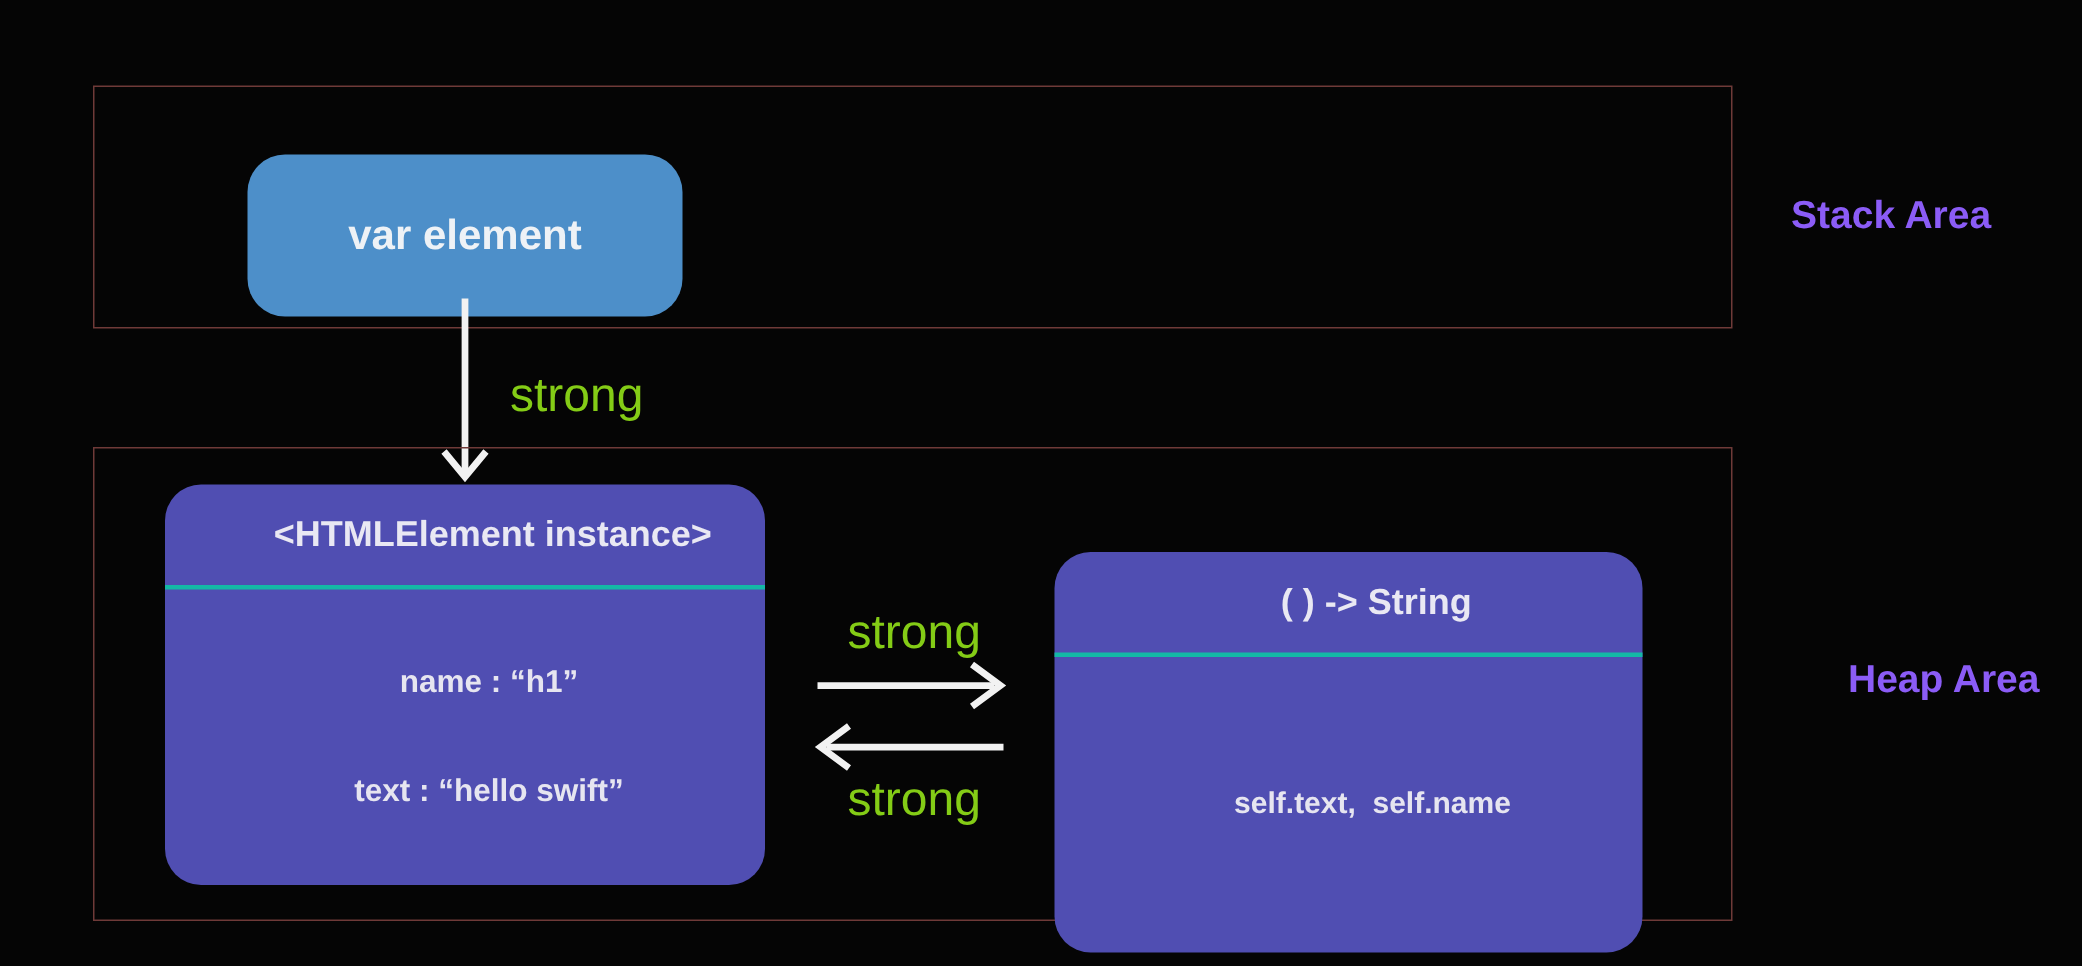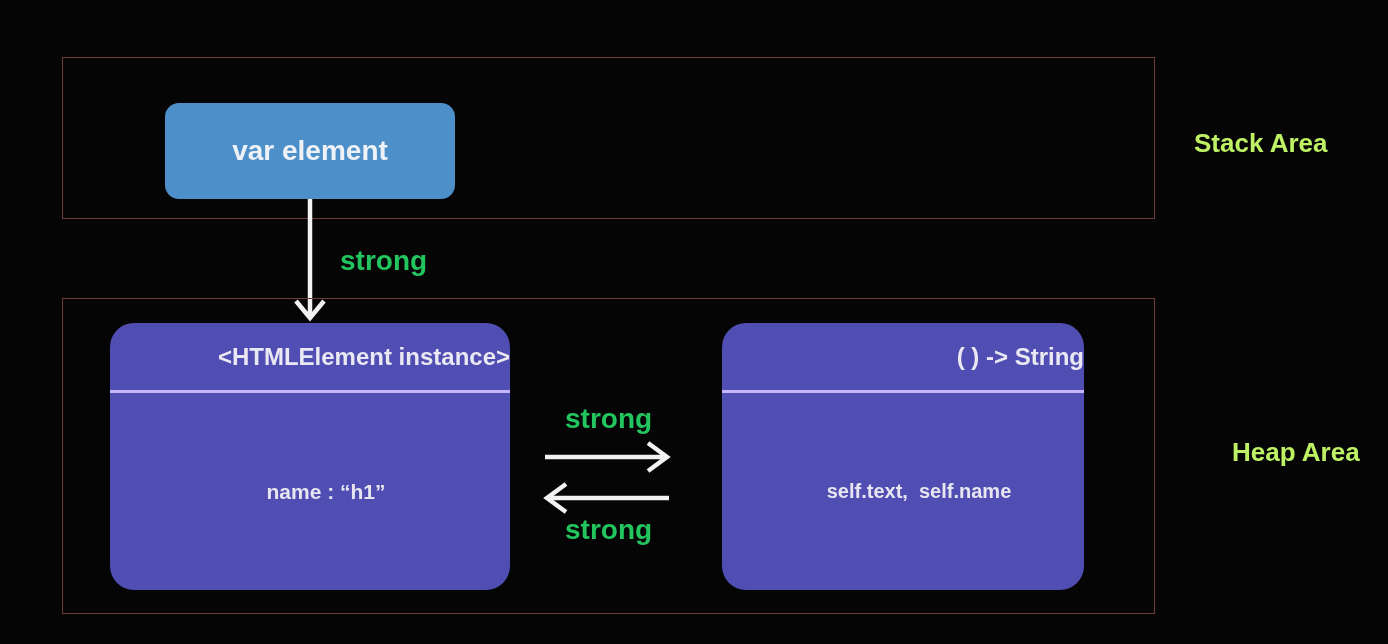--- a/index.html
+++ b/index.html
@@ -18,33 +18,33 @@
 
   
   .area-rect {
     position: absolute;
     border: 1.5px solid #6f3a38;
     box-sizing: border-box;
     background: transparent;
   }
   .area-label {
     position: absolute;
-    color: #bef264;
+    color: #8b5cf6;
     font-size: 26px;
     font-weight: 700;
     white-space: nowrap;
   }
 
   
   .var-box {
     position: absolute;
     left: 165px; top: 103px;
-    width: 290px; height: 96px;
+    width: 290px; height: 108px;
     background: #4d8fc9;
-    border-radius: 14px;
+    border-radius: 25px;
     display: flex;
     align-items: center;
     justify-content: center;
   }
   .var-box .node-title {
     color: #eef2f6;
     font-size: 28px;
     font-weight: 700;
   }
 
@@ -55,24 +55,24 @@
     height: 267px;
     background: #504eb2;
     border-radius: 24px;
     box-sizing: border-box;
     display: flex;
     flex-direction: column;
   }
   .heap-box .box-header {
     height: 70px;
     box-sizing: border-box;
-    border-bottom: 3px solid #c4b5fd;
+    border-bottom: 3px solid #14b8a6;
     display: flex;
     align-items: center;
-    justify-content: flex-end;
+    justify-content: center;
     padding-left: 37px;
   }
   .heap-box .box-header .box-title {
     color: #e9e8f3;
     font-size: 24px;
     font-weight: 700;
     white-space: nowrap;
   }
   .heap-box .box-body {
     flex: 1;
@@ -85,28 +85,28 @@
   .prop-line {
     color: #e6e5f0;
     font-size: 21px;
     font-weight: 700;
     white-space: pre;
   }
   #closure-box .box-body .prop-line {
     font-size: 20px;
   }
   #instance-box { left: 110px; width: 400px; }
-  #closure-box  { left: 722px; width: 362px; }
+  #closure-box  { left: 703px; width: 392px; margin-top: 45px; }
 
   
   .arrow-label {
     position: absolute;
-    color: #22c55e;
-    font-size: 28px;
-    font-weight: 700;
+    color: #84cc16;
+    font-size: 32px;
+    font-weight: 400;
     white-space: nowrap;
   }
 
   .arrow-svg { position: absolute; overflow: visible; }
   .arrow-svg line, .arrow-svg polyline {
     stroke: #f2f2f2;
     stroke-width: 4.5;
     fill: none;
   }
 </style>
@@ -130,20 +130,21 @@
 
   <div class="area-rect" style="left:62px; top:298px; width:1093px; height:316px;"></div>
   <div class="area-label" style="left:1196px; top:437px;margin-left:36px;">Heap Area</div>
 
   <div class="heap-box" id="instance-box">
     <div class="box-header">
       <span class="box-title">&lt;HTMLElement instance&gt;</span>
     </div>
     <div class="box-body">
       <div class="prop-line">name : “h1”</div>
+      <div class="prop-line">text : “hello swift”</div>
     </div>
   </div>
 
   <div class="heap-box" id="closure-box">
     <div class="box-header">
       <span class="box-title">( ) -&gt; String</span>
     </div>
     <div class="box-body">
       <div class="prop-line">self.text,  self.name</div>
     </div>

